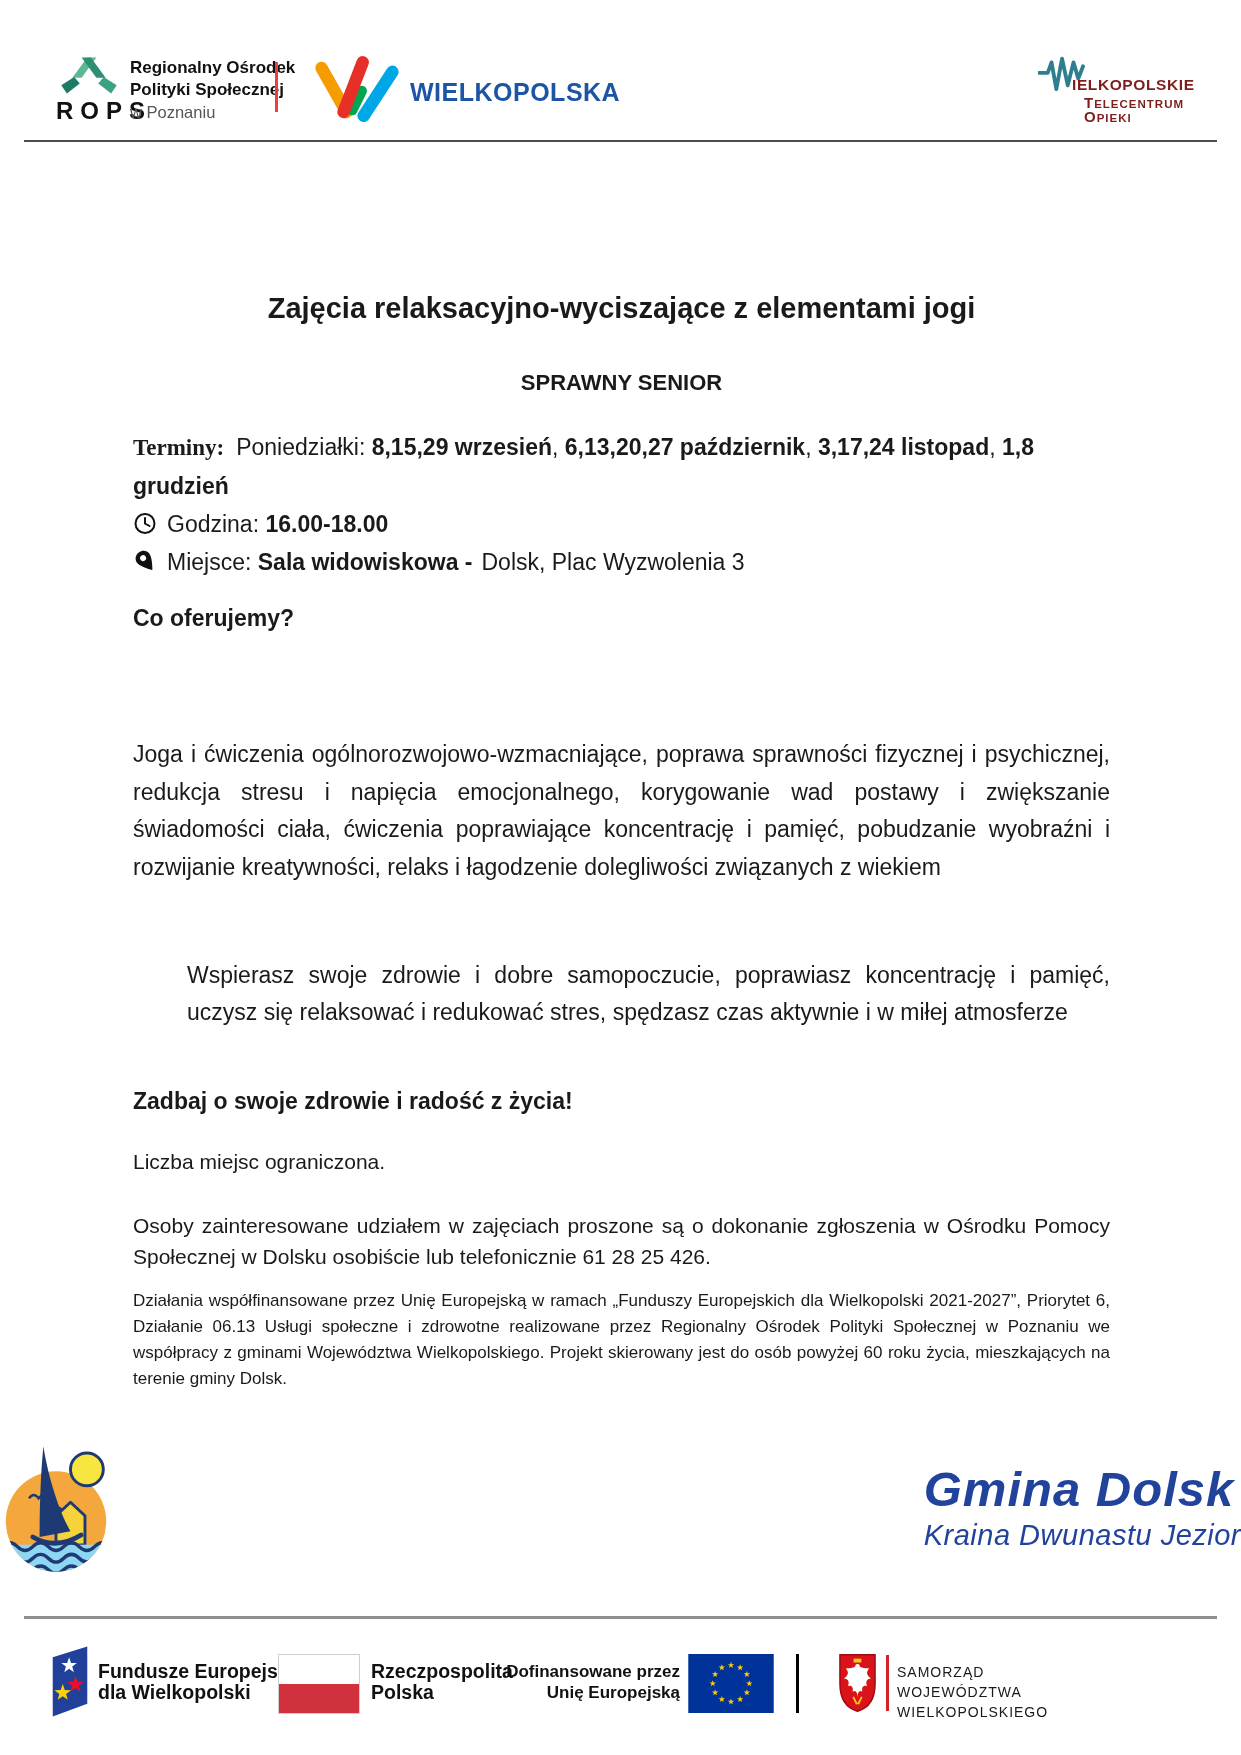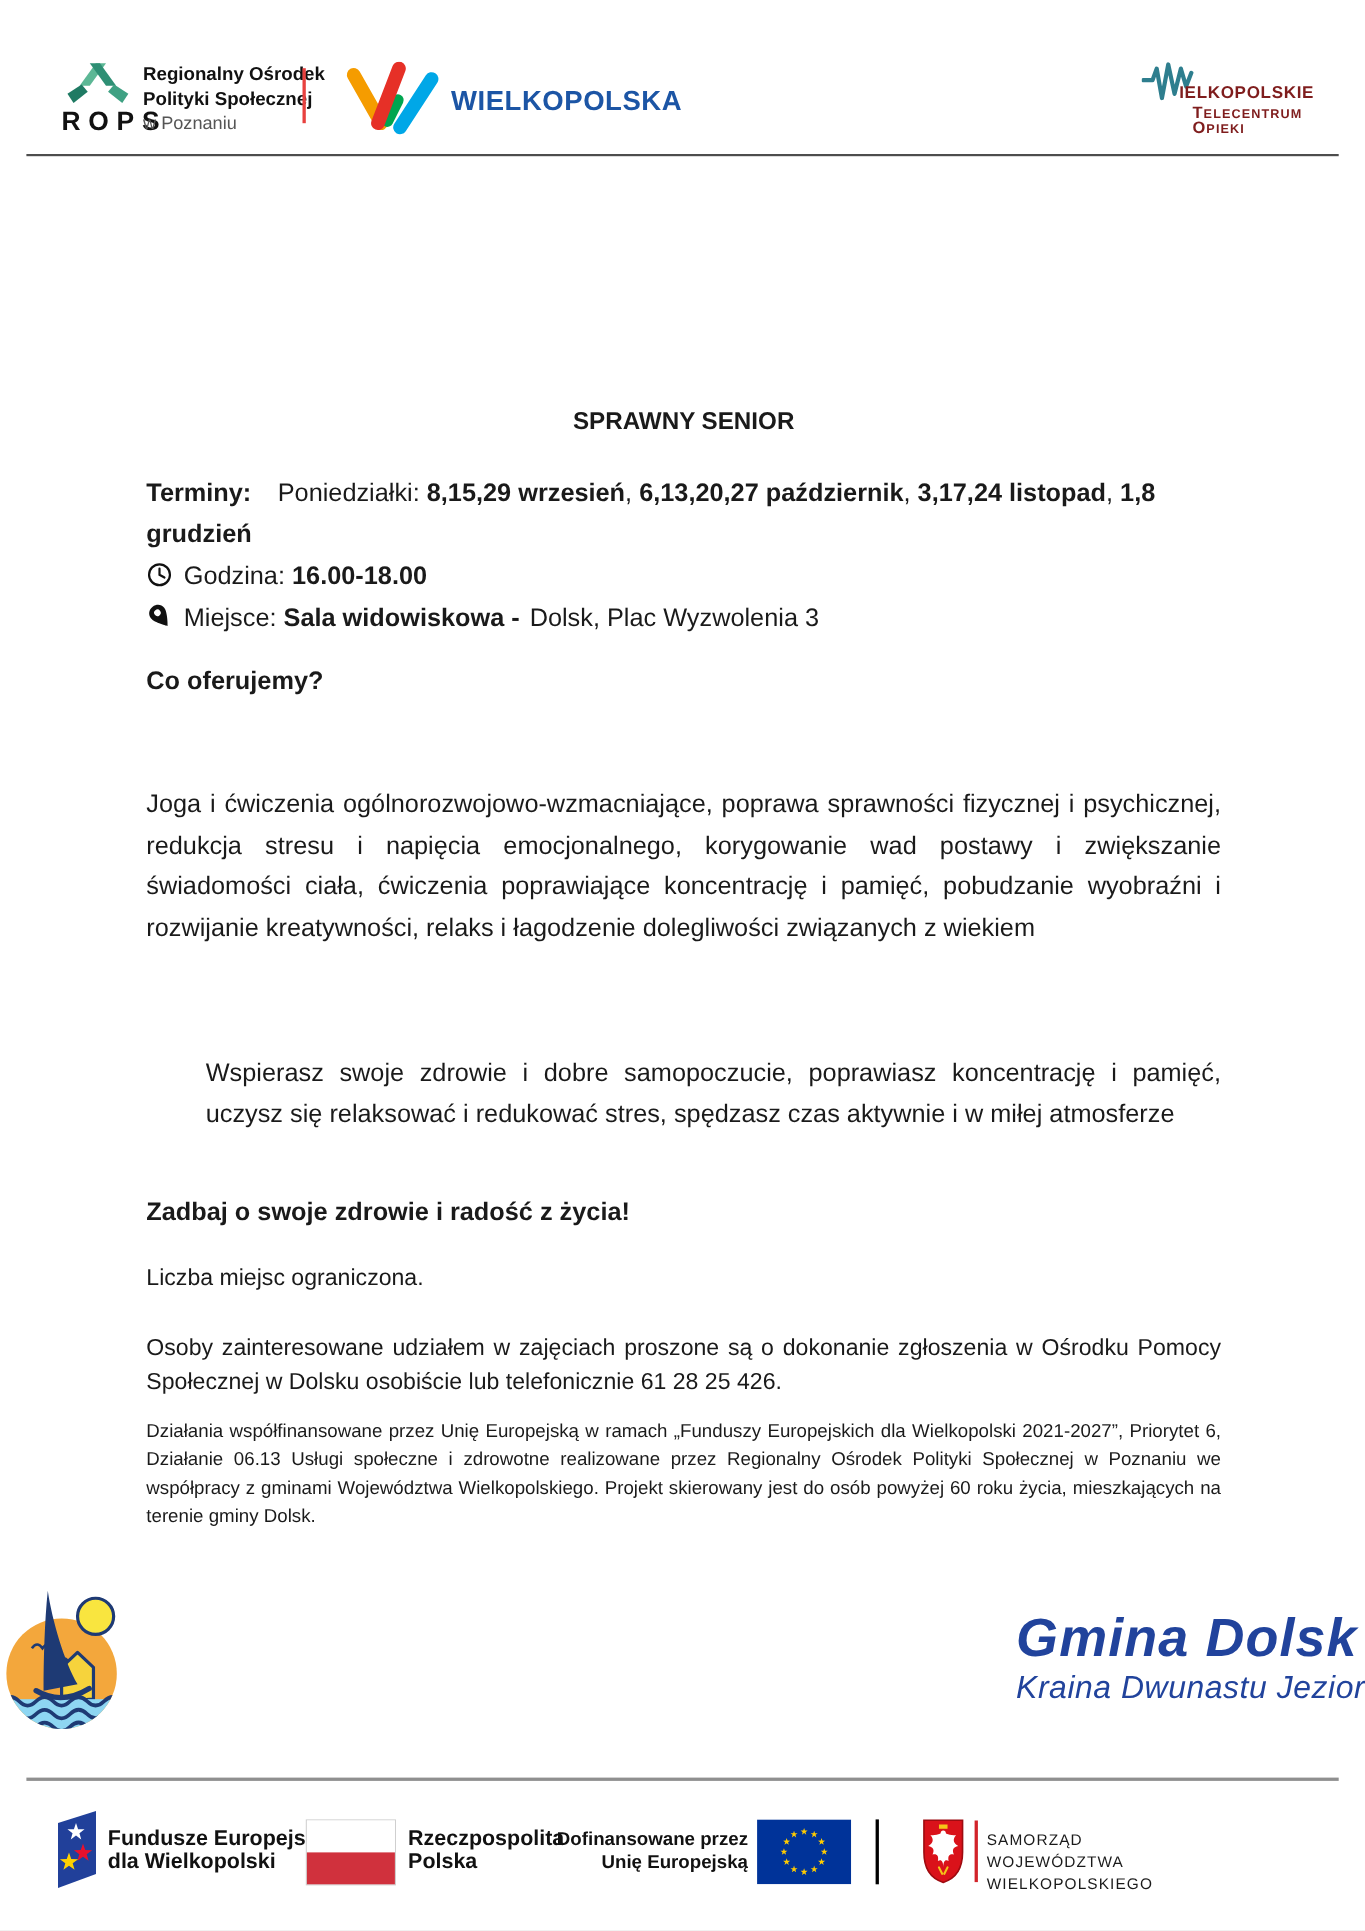--- a/index.html
+++ b/index.html
@@ -27,25 +27,25 @@
   .wto-l3 { position:absolute; left:46px; top:58px; font-size:11.5px; font-weight:600; letter-spacing:1px; }
   .wto-l2::first-letter, .wto-l3::first-letter { font-size:15px; font-weight:bold; }
 
   
   .blk { position:absolute; left:133px; width:977px; margin:0; }
   .intro { top:203px; font-size:22px; line-height:30px; font-weight:bold; text-align:center; }
   .title { top:292px; font-size:29px; font-weight:bold; text-align:center; }
   .subtitle { top:370px; font-size:22px; font-weight:bold; text-align:center; }
   .schedule-block { top:428px; font-size:23px; line-height:38px; }
   .schedule-block p { margin:0; }
-  .lbl { margin-right:24px; }
+  .lbl { margin-right:12px;font-family:Liberation Serif, serif; }
   .inline-icon { display:inline-block; width:24px; height:25px; margin-right:10px; vertical-align:-4px; }
   .addr { margin-left:9px; }
   .offer-heading { top:605px; font-size:23px; font-weight:bold; }
-  .offer-text { top:712px; font-size:23px; line-height:37.5px; text-align:justify; }
+  .offer-text { top:736px; font-size:23px; line-height:37.5px; text-align:justify; }
   .why-row { top:900px; left:161px; font-size:23px; font-weight:bold; }
   .why-row .dot { display:inline-block; margin-right:15px; font-weight:bold; vertical-align:1px; }
   .why-text { top:957px; left:187px; width:923px; font-size:23px; line-height:37px; text-align:justify; }
   .cta { top:1088px; font-size:23px; font-weight:bold; }
   .limited { top:1150px; font-size:21px; }
   .signup { top:1210px; font-size:21px; line-height:31px; text-align:justify; }
   .fineprint { top:1288px; font-size:17px; line-height:26px; text-align:justify; }
 
   
   .gmina { position:absolute; left:0; top:1440px; width:1241px; display:flex; justify-content:space-between; align-items:center; gap:24px; }
@@ -107,20 +107,21 @@
     <svg class="pulse" viewBox="0 0 52 44">
       <path d="M1,24 H10 L14,13 L19,41 L25,9 L31,37 L37,13 L42,30 L47,17" fill="none" stroke="#2e7e8e" stroke-width="4" stroke-linejoin="round" stroke-linecap="round"></path>
     </svg>
     <div class="wto-l1">IELKOPOLSKIE</div>
     <div class="wto-l2">TELECENTRUM</div>
     <div class="wto-l3">OPIEKI</div>
   </div>
 
   <div class="hr hr-top"></div>
 
+  <h1 class="blk title">Zajęcia relaksacyjno-wyciszające z elementami jogi</h1>
   <h2 class="blk subtitle">SPRAWNY SENIOR</h2>
 
   <div class="blk schedule-block">
     <p><b class="lbl">Terminy:</b><span>Poniedziałki:</span> <b>8,15,29 wrzesień</b><span>, </span><b>6,13,20,27 październik</b><span>, </span><b>3,17,24 listopad</b><span>, </span><b>1,8 grudzień</b></p>
     <p><svg class="inline-icon" viewBox="0 0 24 24">
           <circle cx="12" cy="12" r="9.5" fill="none" stroke="#111" stroke-width="2"></circle>
           <path d="M12,6.5 V12 L16.5,14.5" fill="none" stroke="#111" stroke-width="2" stroke-linecap="round"></path>
         </svg><span>Godzina:</span> <b>16.00-18.00</b></p>
     <p><svg class="inline-icon" viewBox="0 0 24 26">
           <g transform="rotate(-38 12 12)">

